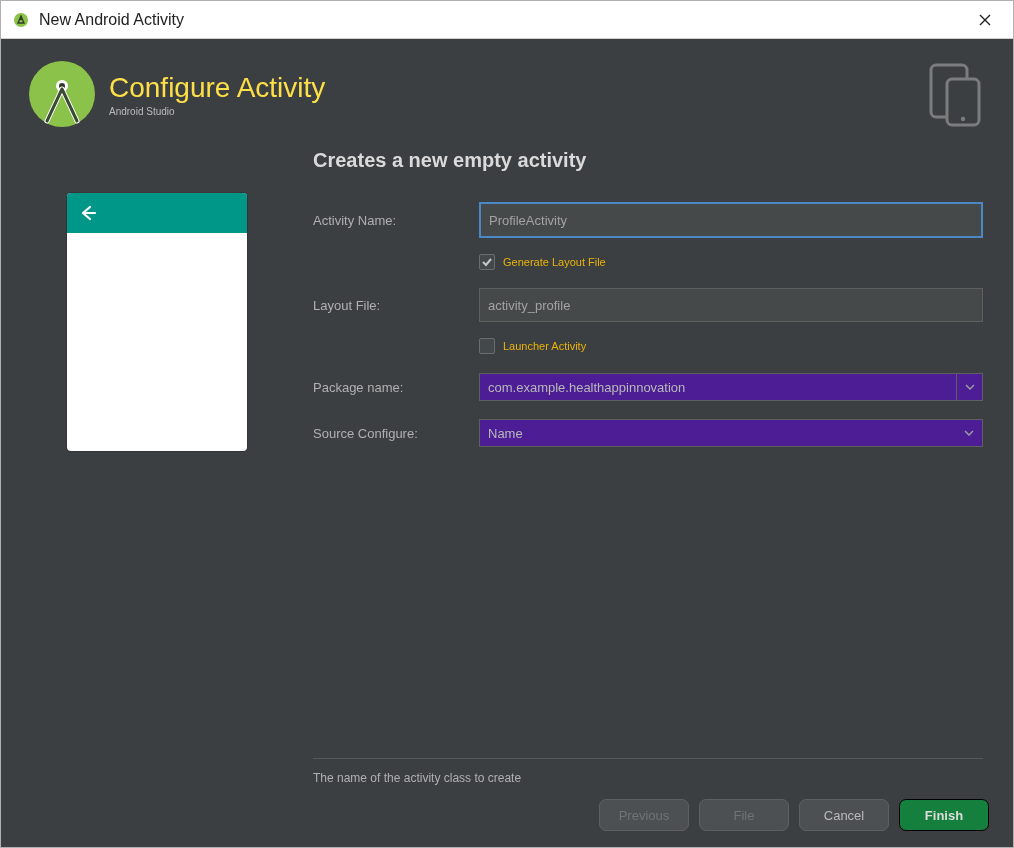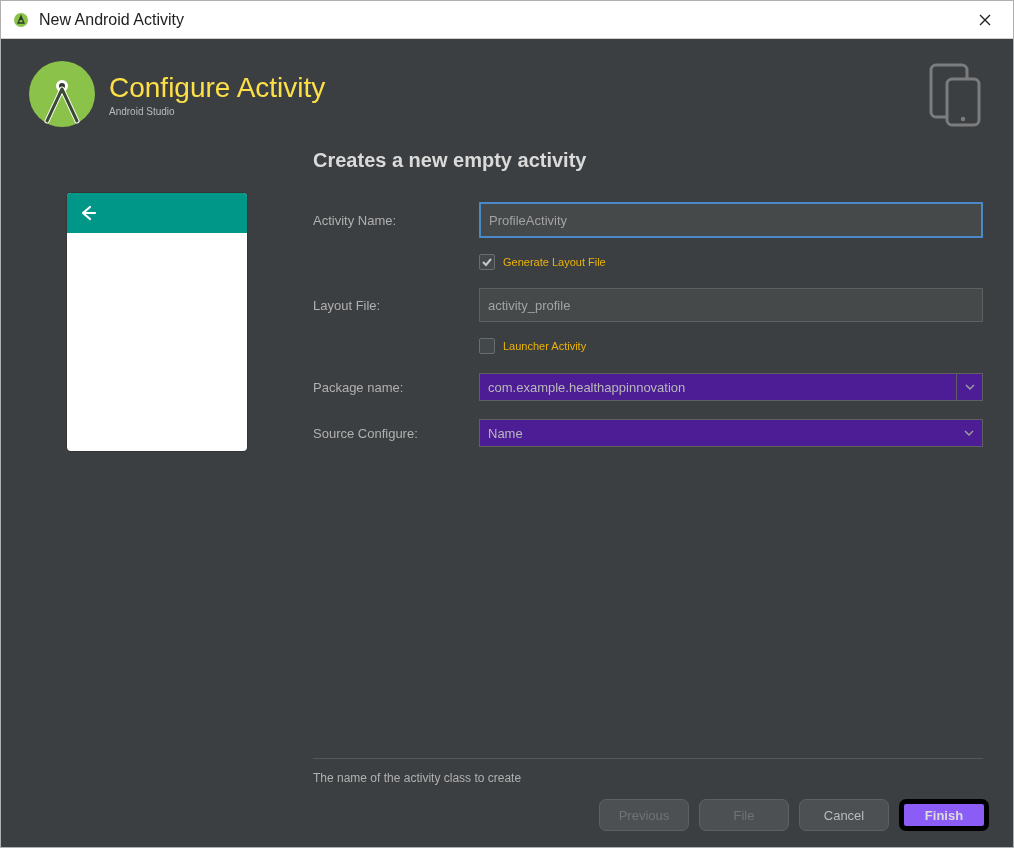--- a/index.html
+++ b/index.html
@@ -222,22 +222,22 @@
       align-items: center;
       justify-content: center;
       border-radius: 7px;
       cursor: pointer;
     }
     .btn.disabled {
       color: #6f7374;
       cursor: default;
     }
     .btn.primary {
-      background: #8b5cf6;
-      border: 5px solid #000000;
+      background: #15803d;
+      border: 1px solid #000000;
       color: #dcdcdc;
       font-weight: 600;
     }
   </style>
 </head>
 <body>
 
 <div class="window">
 
   <div class="titlebar">

